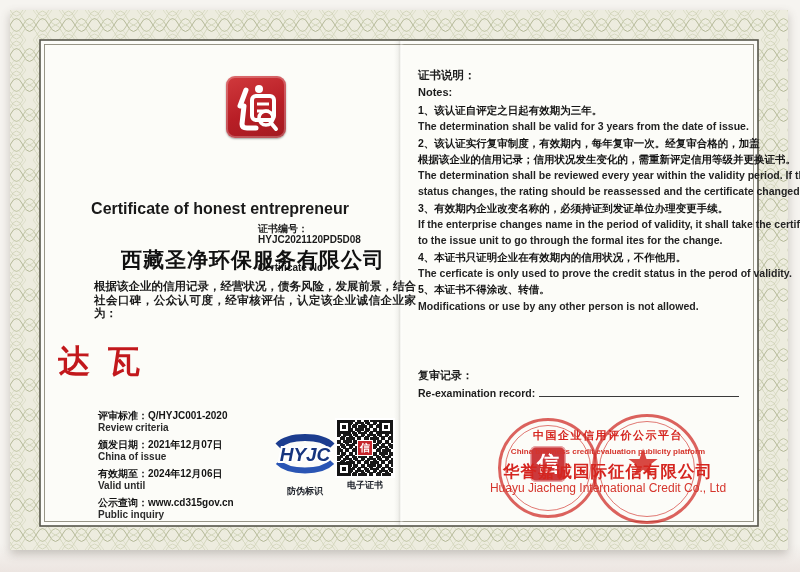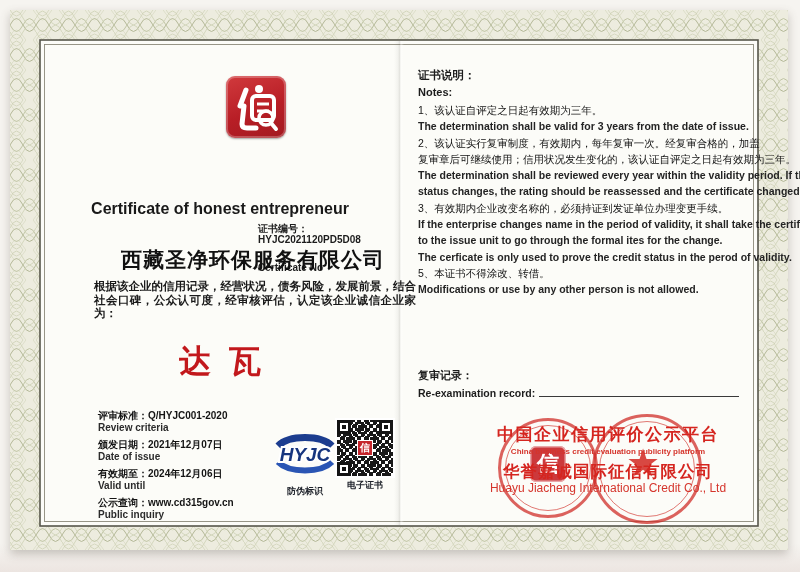--- a/index.html
+++ b/index.html
@@ -41,21 +41,21 @@
   .certno .en{font-size:10px;font-weight:bold;margin-top:17px;}
   .company{
     position:absolute;left:0;top:206px;width:426px;text-align:center;
     font-size:21px;font-weight:bold;letter-spacing:1px;color:#111;
   }
   .citation{
     position:absolute;left:54px;top:240px;width:322px;
     font-size:11.5px;font-weight:bold;line-height:13.6px;text-align:justify;color:#1a1a1a;
   }
   .honoree{
-    position:absolute;left:0;top:300px;width:360px;text-align:center;
+    position:absolute;left:0;top:300px;width:360px;
     font-family:"Liberation Serif","DejaVu Serif",serif;
     font-size:32px;font-weight:bold;letter-spacing:18px;padding-left:18px;box-sizing:border-box;
     color:#c2181c;
   }
   .fields{position:absolute;left:58px;top:370px;width:150px;}
   .field{margin-bottom:6px;}
   .field .zh{font-size:10px;font-weight:bold;line-height:12px;color:#141414;}
   .field .en{font-size:10px;font-weight:bold;line-height:11px;color:#2b2b2b;}
   .hyjc-mark{position:absolute;left:232px;top:390px;width:66px;text-align:center;}
   .hyjc-caption,.qr-caption{font-size:9px;font-weight:bold;color:#20242c;margin-top:3px;}
@@ -74,41 +74,41 @@
     position:absolute;left:20px;top:20px;width:16px;height:16px;
     background:#c5262c;border:1px solid #fff;box-sizing:border-box;
     color:#fff;font-size:10px;line-height:14px;text-align:center;font-weight:bold;
   }
   
   .right-page{position:absolute;left:398px;top:30px;width:350px;height:486px;}
   .notes-heading-zh{position:absolute;left:10px;top:28px;font-size:11.5px;font-weight:bold;}
   .notes-heading-en{position:absolute;left:10px;top:46px;font-size:11px;font-weight:bold;}
   .notes-lines{position:absolute;left:10px;top:64px;width:336px;}
   .nline{font-size:10.5px;line-height:12.5px;margin-bottom:3.8px;white-space:nowrap;}
-  .nline.zh{font-weight:normal;color:#141414;}
+  .nline.zh{font-weight:bold;color:#141414;}
   .nline.en{font-weight:bold;color:#242424;}
   .review-zh{position:absolute;left:10px;top:328px;font-size:11px;font-weight:bold;}
   .review-en{position:absolute;left:10px;top:346px;font-size:10.5px;font-weight:bold;}
   .review-rule{display:inline-block;width:200px;height:10px;border-bottom:1.5px solid #3a3a3a;margin-left:4px;}
   
   .seal{position:absolute;border-radius:50%;border:3px solid rgba(207,39,33,.72);box-sizing:border-box;}
   .seal::before{content:"";position:absolute;inset:4px;border:1px solid rgba(207,39,33,.62);border-radius:50%;}
   .seal-left{left:90px;top:378px;width:100px;height:100px;}
   .seal-right{left:184px;top:374px;width:110px;height:110px;}
   .seal-square{
     position:absolute;left:122px;top:406px;width:36px;height:36px;border-radius:6px;
     background:rgba(197,30,33,.88);color:#fff;font-weight:bold;font-size:22px;line-height:36px;text-align:center;
     box-shadow:inset 0 0 0 1.5px rgba(255,255,255,.55);
   }
   .seal-star{
     position:absolute;left:218px;top:404px;font-size:38px;line-height:38px;
     color:rgba(208,32,26,.82);
   }
   .seal-text{position:absolute;left:52px;top:386px;width:296px;text-align:center;}
-  .seal-text .l1{font-size:17px;font-weight:bold;letter-spacing:1.5px;color:#d5251f;line-height:18px;}
+  .seal-text .l1{font-size:11px;font-weight:bold;letter-spacing:1.5px;color:#d5251f;line-height:18px;}
   .seal-text .l2{font-size:8px;font-weight:bold;color:#d5352c;line-height:11px;margin-top:2px;}
   .seal-text .l3{font-size:16.5px;font-weight:bold;letter-spacing:1px;color:#d5251f;line-height:20px;margin-top:4px;}
   .seal-text .l4{font-size:12px;font-weight:normal;color:#d5352c;line-height:11px;margin-top:2px;}
 </style>
 </head>
 <body>
 
 <div class="cert">
 
   <svg class="border-svg" width="778" height="540" viewBox="0 0 778 540">
@@ -159,21 +159,21 @@
 
     <div class="honoree">达瓦</div>
 
     <div class="fields">
       <div class="field">
         <div class="zh">评审标准：Q/HYJC001-2020</div>
         <div class="en">Review criteria</div>
       </div>
       <div class="field">
         <div class="zh">颁发日期：2021年12月07日</div>
-        <div class="en">Date of issue</div>
+        <div class="en">China of issue</div>
       </div>
       <div class="field">
         <div class="zh">有效期至：2024年12月06日</div>
         <div class="en">Valid until</div>
       </div>
       <div class="field">
         <div class="zh">公示查询：www.cd315gov.cn</div>
         <div class="en">Public inquiry</div>
       </div>
     </div>
@@ -200,26 +200,27 @@
 
   <div class="right-page">
 
     <div class="notes-heading-zh">证书说明：</div>
     <div class="notes-heading-en">Notes:</div>
 
     <div class="notes-lines">
       <div class="nline zh">1、该认证自评定之日起有效期为三年。</div>
       <div class="nline en">The determination shall be valid for 3 years from the date of issue.</div>
       <div class="nline zh">2、该认证实行复审制度，有效期内，每年复审一次。经复审合格的，加盖</div>
-      <div class="nline zh">复审章后可继续使用；信用状况发生变化的，该认证自评定之日起有效期为三年。</div>
+      <div class="nline zh">根据该企业的信用记录；信用状况发生变化的，需重新评定信用等级并更换证书。</div>
       <div class="nline en">The determination shall be reviewed every year within the validity period. If the credit</div>
       <div class="nline en">status changes, the rating should be reassessed and the certificate changed.</div>
       <div class="nline zh">3、有效期内企业改变名称的，必须持证到发证单位办理变更手续。</div>
       <div class="nline en">If the enterprise changes name in the period of validity, it shall take the certifcate</div>
       <div class="nline en">to the issue unit to go through the formal ites for the change.</div>
+      <div class="nline zh">4、本证书只证明企业在有效期内的信用状况，不作他用。</div>
       <div class="nline en">The cerficate is only used to prove the credit status in the perod of validity.</div>
       <div class="nline zh">5、本证书不得涂改、转借。</div>
       <div class="nline en">Modifications or use by any other person is not allowed.</div>
     </div>
 
     <div class="review-zh">复审记录：</div>
     <div class="review-en">
       <span>Re-examination record:</span><span class="review-rule"></span>
     </div>
 

